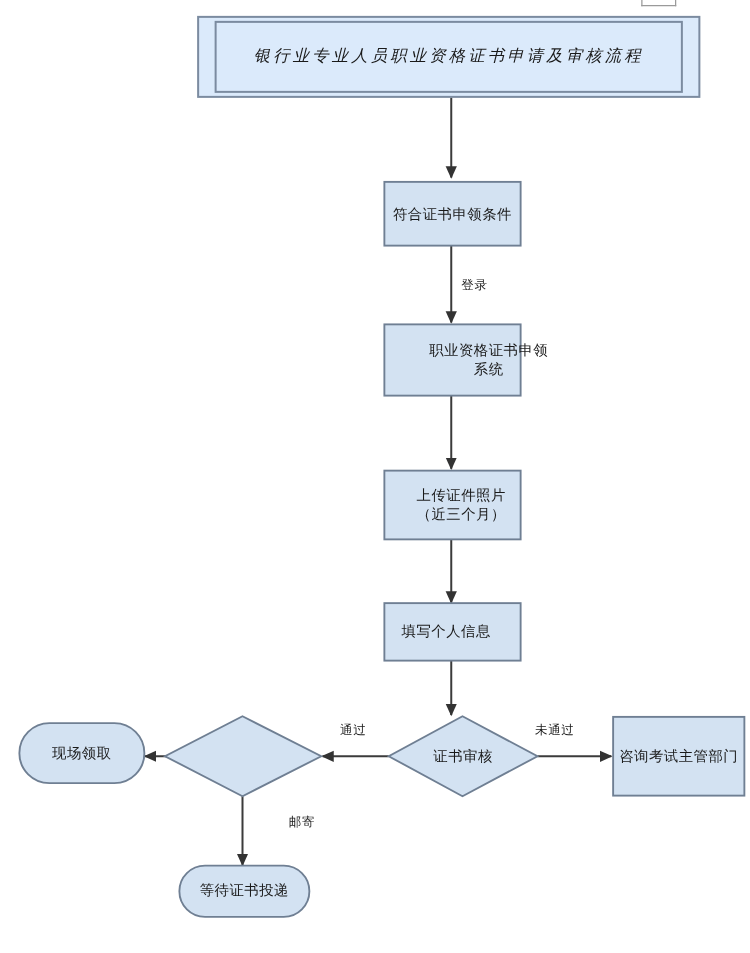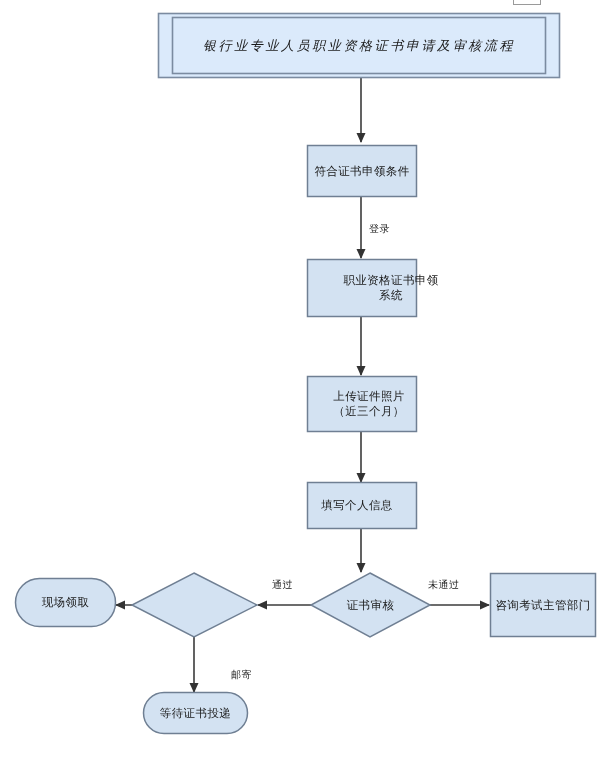--- a/index.html
+++ b/index.html
@@ -135,15 +135,15 @@
   <div class="node-label" style="left:15px; top:578px; width:101px; height:49px;">现场领取</div>
 
   <div class="node-label" style="left:143px; top:692px; width:105px; height:42px;font-family:Liberation Serif, serif;">等待证书投递</div>
 
   <div class="edge-label" style="left:369px; top:222px;">登录</div>
 
   <div class="edge-label" style="left:272px; top:578px;">通过</div>
 
   <div class="edge-label" style="left:428px; top:578px;">未通过</div>
 
-  <div class="edge-label" style="left:203px; top:668px;padding-left:28px;">邮寄</div>
+  <div class="edge-label" style="left:203px; top:652px;padding-left:28px;">邮寄</div>
 
 </div>
 
 </body></html>

